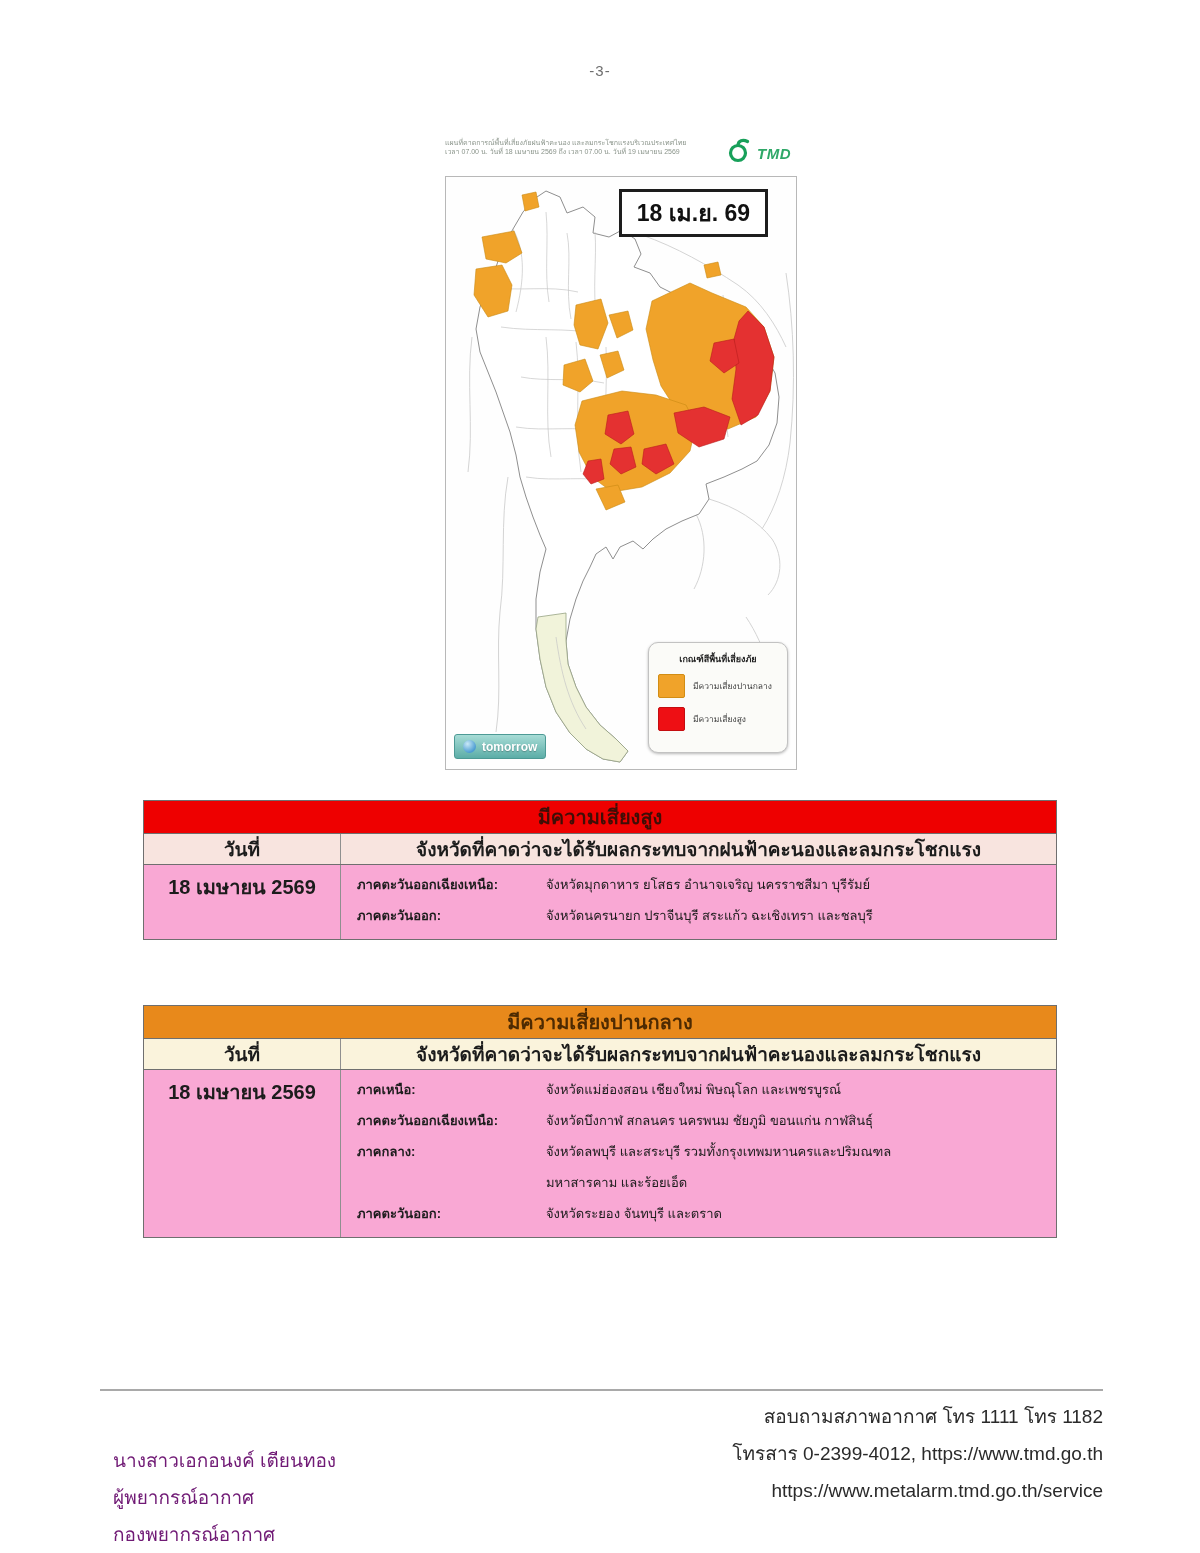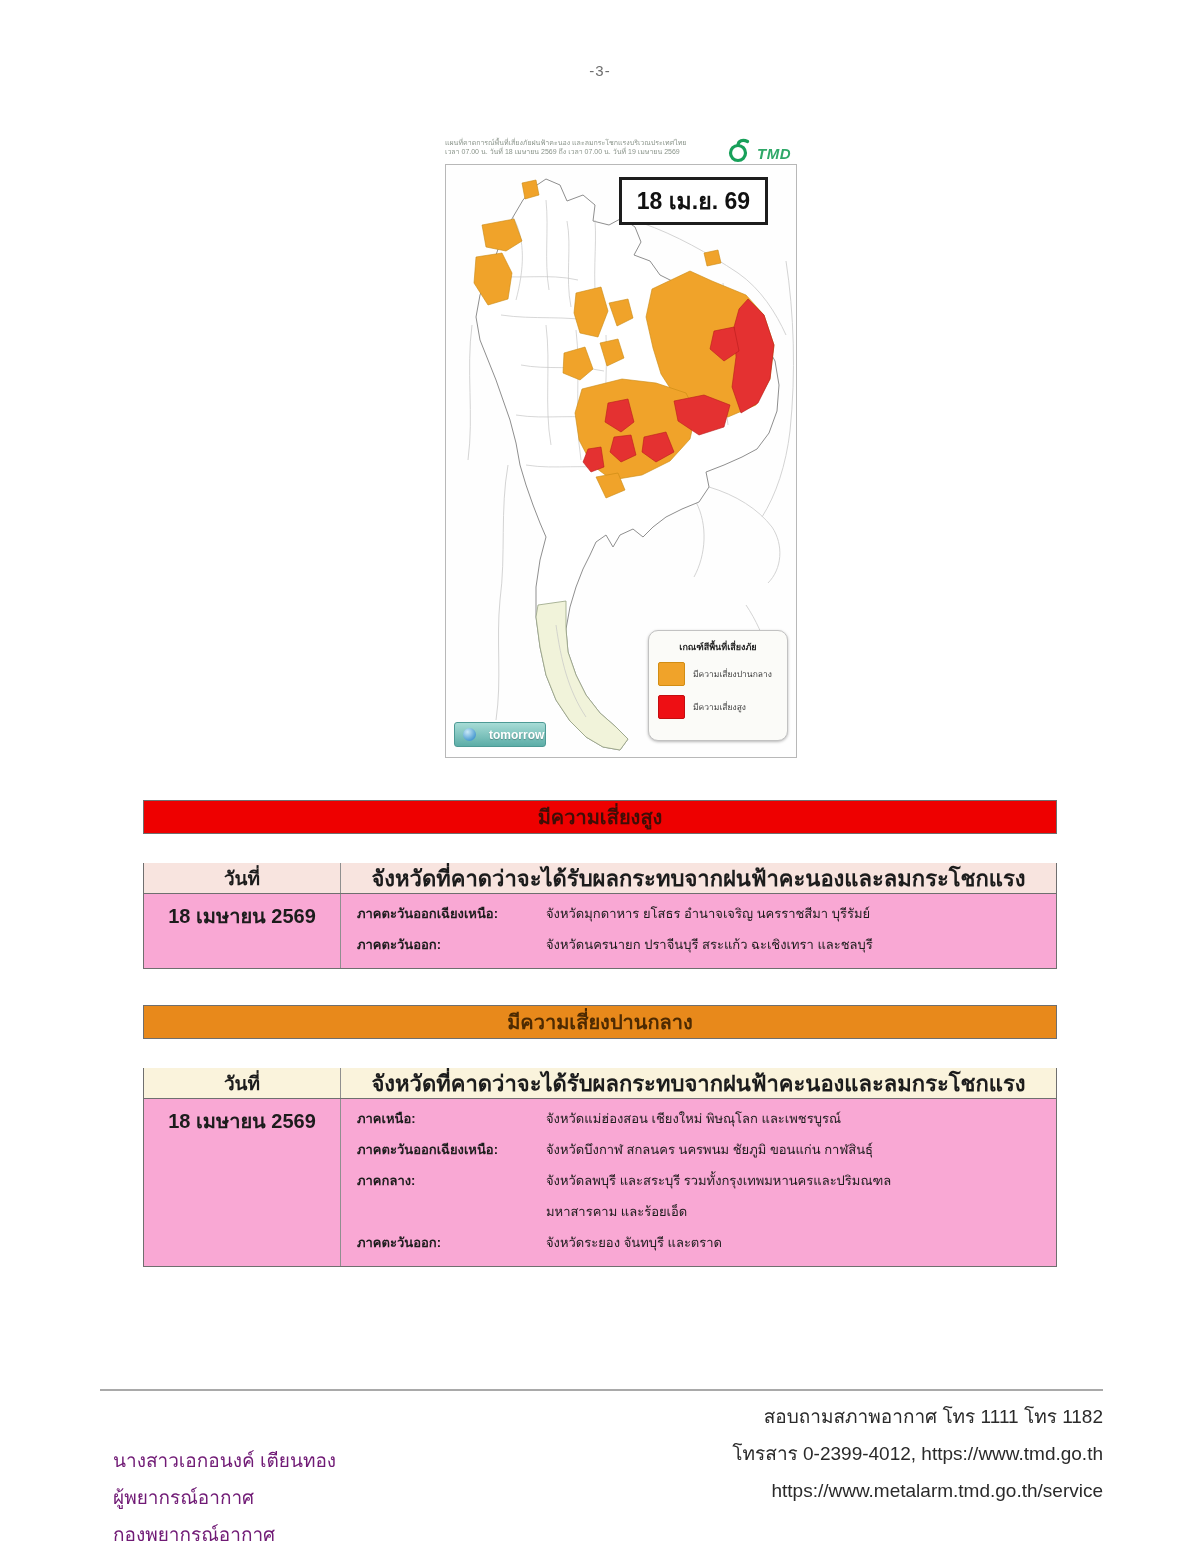--- a/index.html
+++ b/index.html
@@ -12,65 +12,65 @@
 
   
   .page-number { position:absolute; top:62px; left:0; width:100%; text-align:center;
     font-size:15px; color:#6e6e6e; letter-spacing:1px; }
 
   
   .map-card { position:absolute; left:445px; top:138px; width:348px; }
   .map-titles { width:272px; font-size:7px; line-height:9px; color:#8a948a; }
   .map-logos { position:absolute; right:2px; top:0; display:flex; align-items:center; gap:6px; }
   .tmd-text { font-size:15px; font-weight:bold; font-style:italic; color:#2fa868; letter-spacing:.5px; }
-  .map-area { position:relative; margin-top:8px; width:350px; height:592px;
+  .map-area { position:relative; margin-top:20px; width:350px; height:592px;
     border:1px solid #b8b8b8; background:#fefefe; overflow:hidden; }
   .map-area svg { position:absolute; left:0; top:0; }
 
   .date-box { position:absolute; top:12px; right:28px; background:#ffffff;
     border:3px solid #1d1d1d; padding:3px 15px; font-size:23px; font-weight:bold; color:#111; }
 
   .legend { position:absolute; right:8px; bottom:16px; width:140px; box-sizing:border-box;
     background:#fbfbf8; border:1px solid #c2c2c2; border-radius:10px;
     box-shadow:0 1px 3px rgba(0,0,0,.28); padding:9px 9px 12px; }
   .legend-title { font-size:9px; font-weight:bold; color:#222; text-align:center; margin-bottom:8px; }
   .legend-row { display:flex; align-items:center; gap:8px; margin-bottom:9px; }
   .legend-swatch { width:25px; height:22px; border-radius:2px; flex-shrink:0; }
   .legend-swatch.moderate { background:#f0a32a; border:1px solid #d28d14; }
   .legend-swatch.high { background:#ee0f14; border:1px solid #c40d10; }
   .legend-label { font-size:8.5px; color:#3a3a3a; }
 
   .tomorrow-btn { position:absolute; left:8px; bottom:10px; width:92px; height:25px; box-sizing:border-box;
     background:linear-gradient(#a7dcd6,#5cada7); border:1px solid #4d9a95; border-radius:3px;
-    display:flex; align-items:center; gap:13px; padding:0 8px;
+    display:flex; align-items:center; gap:6px; padding:0 8px;
     color:#fff; font-weight:bold; font-size:12px; text-shadow:0 1px 1px rgba(0,0,0,.25); }
   .tomorrow-dot { width:13px; height:13px; border-radius:50%;
     background:radial-gradient(circle at 35% 30%, #c9e9f7 0%, #4d9cd2 70%); flex-shrink:0; }
 
   
   .country { fill:#ffffff; stroke:#8f8f8f; stroke-width:1; }
   .south { fill:#f1f3da; stroke:#97a384; stroke-width:.8; }
   .prov-line { fill:none; stroke:#c6c6c6; stroke-width:.7; }
   .neighbor { fill:none; stroke:#d4d4d4; stroke-width:1; }
   .prov-orange { fill:#f0a32a; stroke:#c98912; stroke-width:.6; }
   .prov-red { fill:#e43131; stroke:#b91d1d; stroke-width:.6; }
 
   
   .risk-table { position:absolute; left:143px; width:914px; }
   .t-header { height:34px; display:flex; align-items:center; justify-content:center;
     font-weight:bold; font-size:20px; border:1px solid #6f6f6f; box-sizing:border-box; }
   .high .t-header { background:#ee0000; color:#3f0e06; }
   .moderate .t-header { background:#e8891b; color:#4d2a02; }
-  .t-sub { display:flex; height:31px; border:1px solid #6f6f6f; border-top:none; box-sizing:border-box;margin-top:29px; }
+  .t-sub { display:flex; height:31px; border:1px solid #6f6f6f; border-top:none; box-sizing:border-box; }
   .high .t-sub { background:#f8e4df; }
   .moderate .t-sub { background:#faf3dc; }
   .t-sub-date { width:197px; border-right:1px solid #8f8f8f; display:flex; align-items:center;
     justify-content:center; font-weight:bold; font-size:19px; box-sizing:border-box; }
   .t-sub-prov { flex:1; display:flex; align-items:center; justify-content:center;
-    font-weight:bold; font-size:22px; }
+    font-weight:bold; font-size:19px; }
   .t-body { display:flex; border:1px solid #6f6f6f; border-top:none; background:#f9a8d4; box-sizing:border-box; }
   .t-body-date { width:197px; border-right:1px solid #8f8f8f; text-align:center;
     padding-top:6px; font-weight:bold; font-size:20px; box-sizing:border-box; }
   .t-body-content { flex:1; padding:4px 6px 8px 16px; font-size:13px; }
   .trow { line-height:31px; display:flex; white-space:nowrap; }
   .rlabel { font-weight:bold; min-width:189px; flex-shrink:0; }
 
   
   .footer-rule { position:absolute; left:100px; top:1389px; width:1003px; height:2px; background:#a9a9a9; }
   .footer-left { position:absolute; left:113px; top:1398px; font-size:19px; line-height:37px; color:#701a75;margin-top:44px; }

